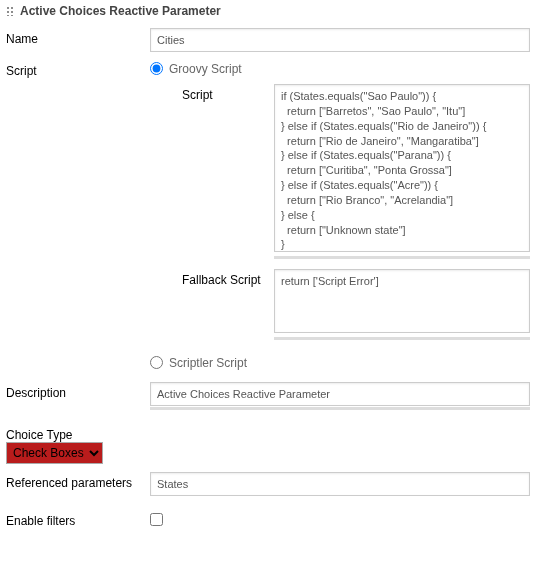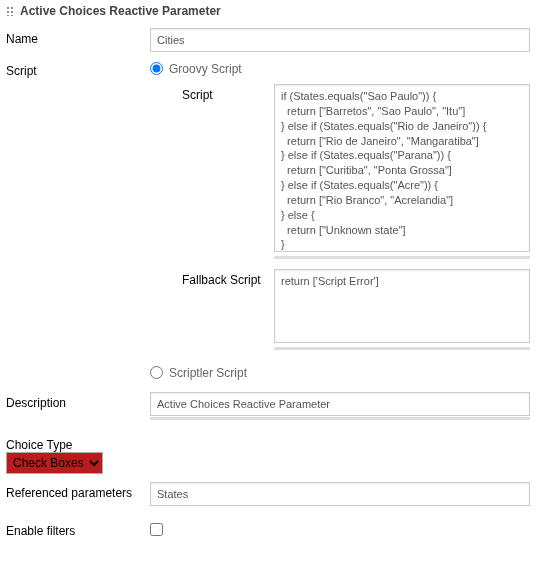--- a/index.html
+++ b/index.html
@@ -98,21 +98,21 @@
       padding: 1px 2px;
       border: 1px solid #aaa;
       background: #b91c1c;
       height: 22px;
     }
     .code-area {
       font-family: Arial, Helvetica, sans-serif;
       height: 168px;
     }
     .fallback-area {
-      height: 74px;
+      height: 64px;
     }
     .desc-input {
       height: 27px;
     }
   </style>
 </head>
 <body>
 
 <div class="section-header">
   <span class="drag-handle"></span>

